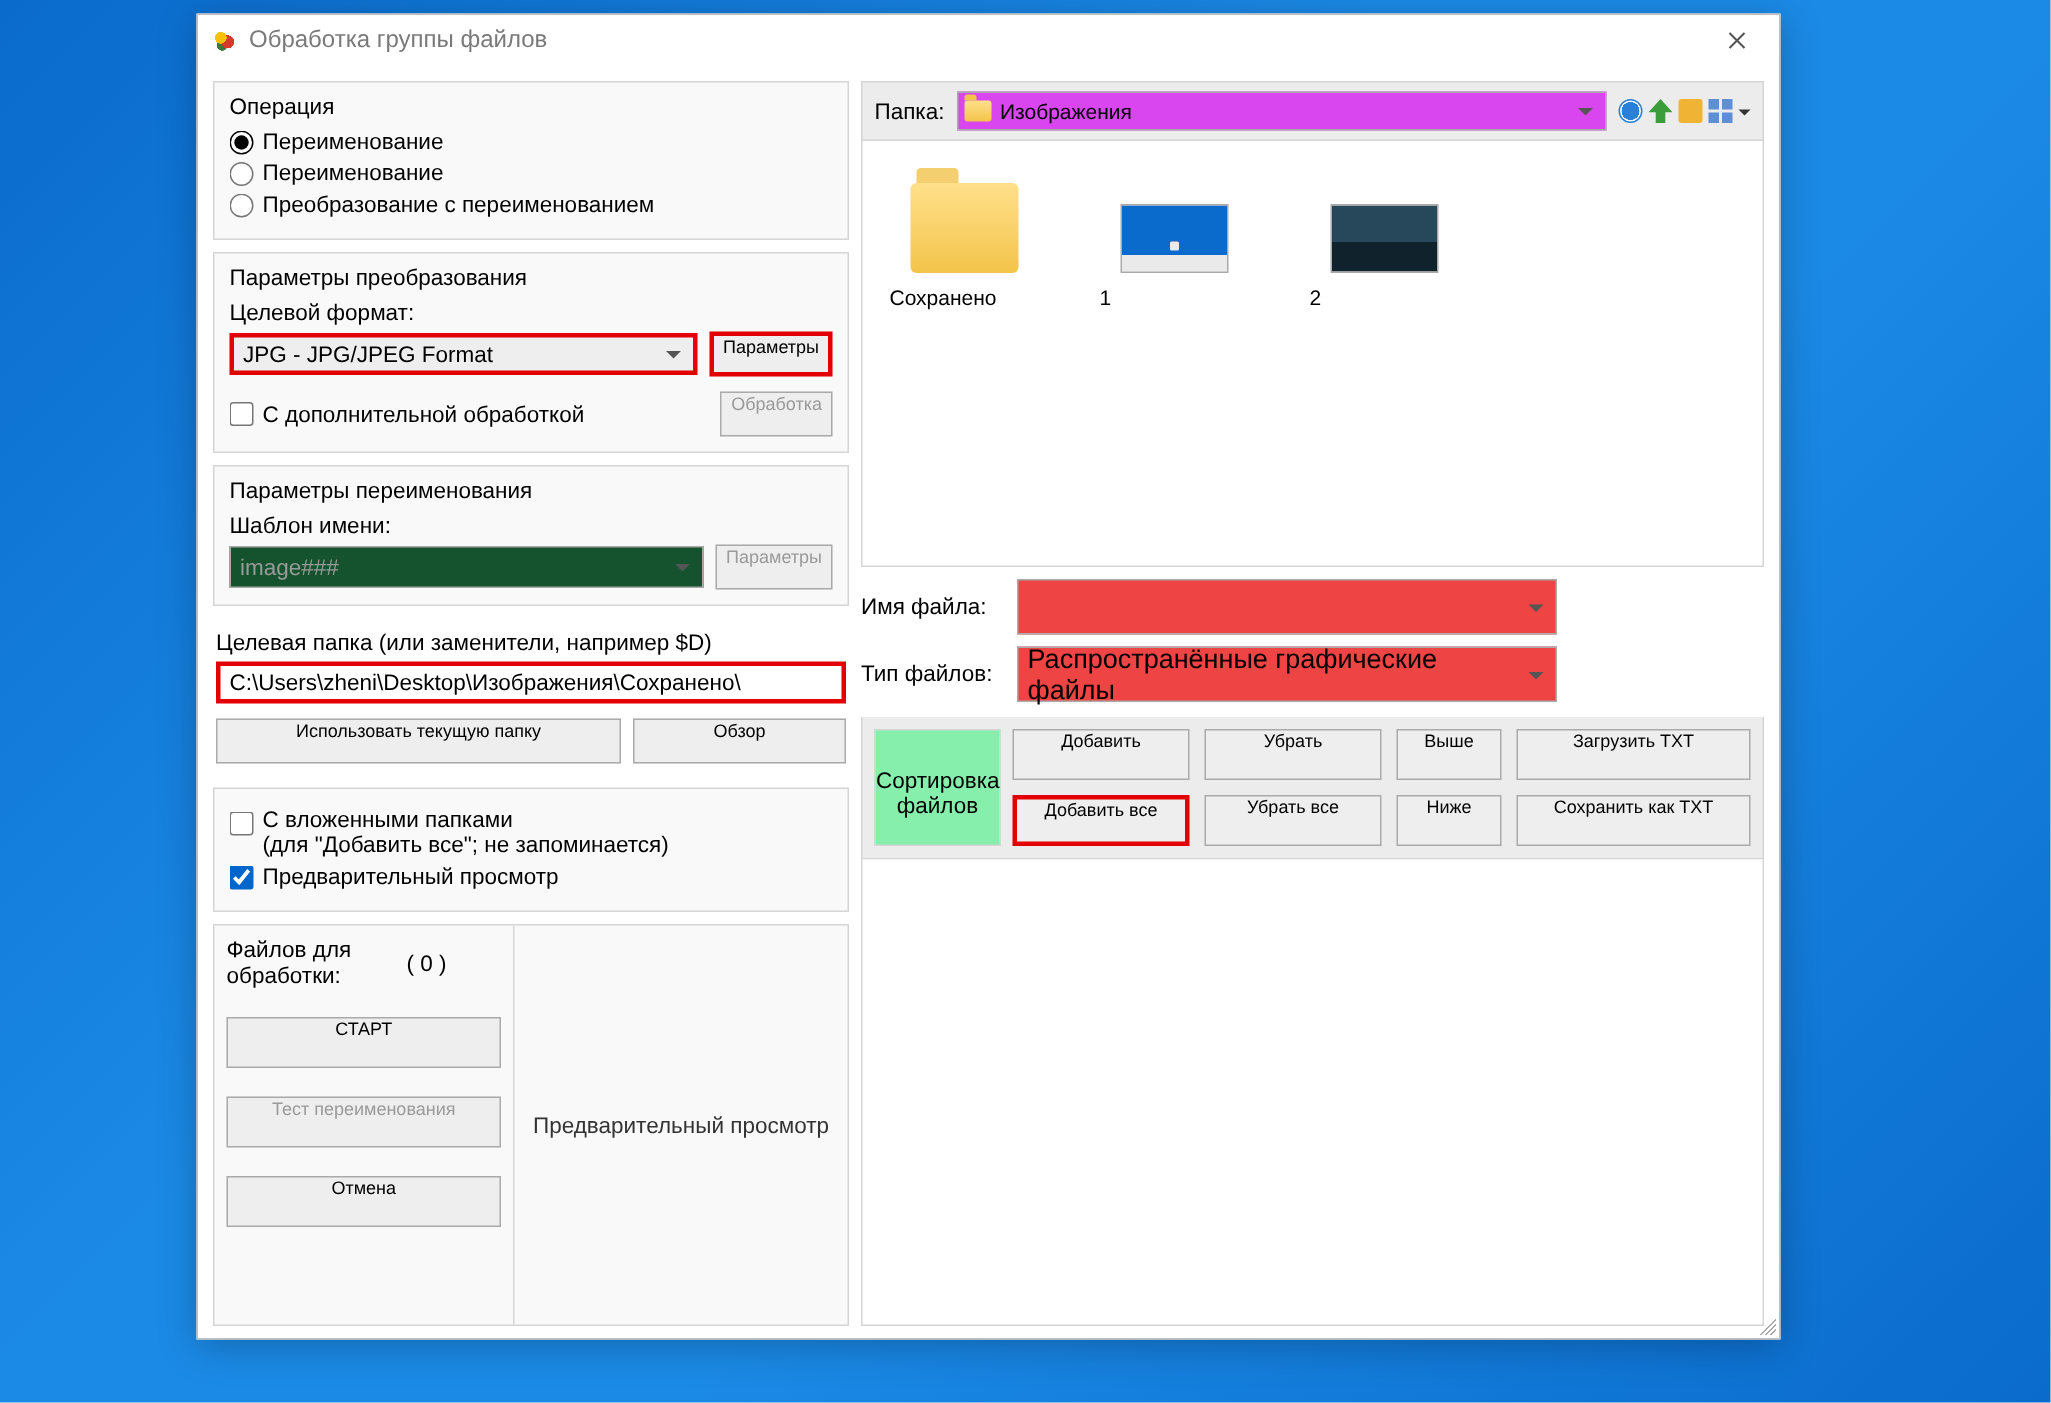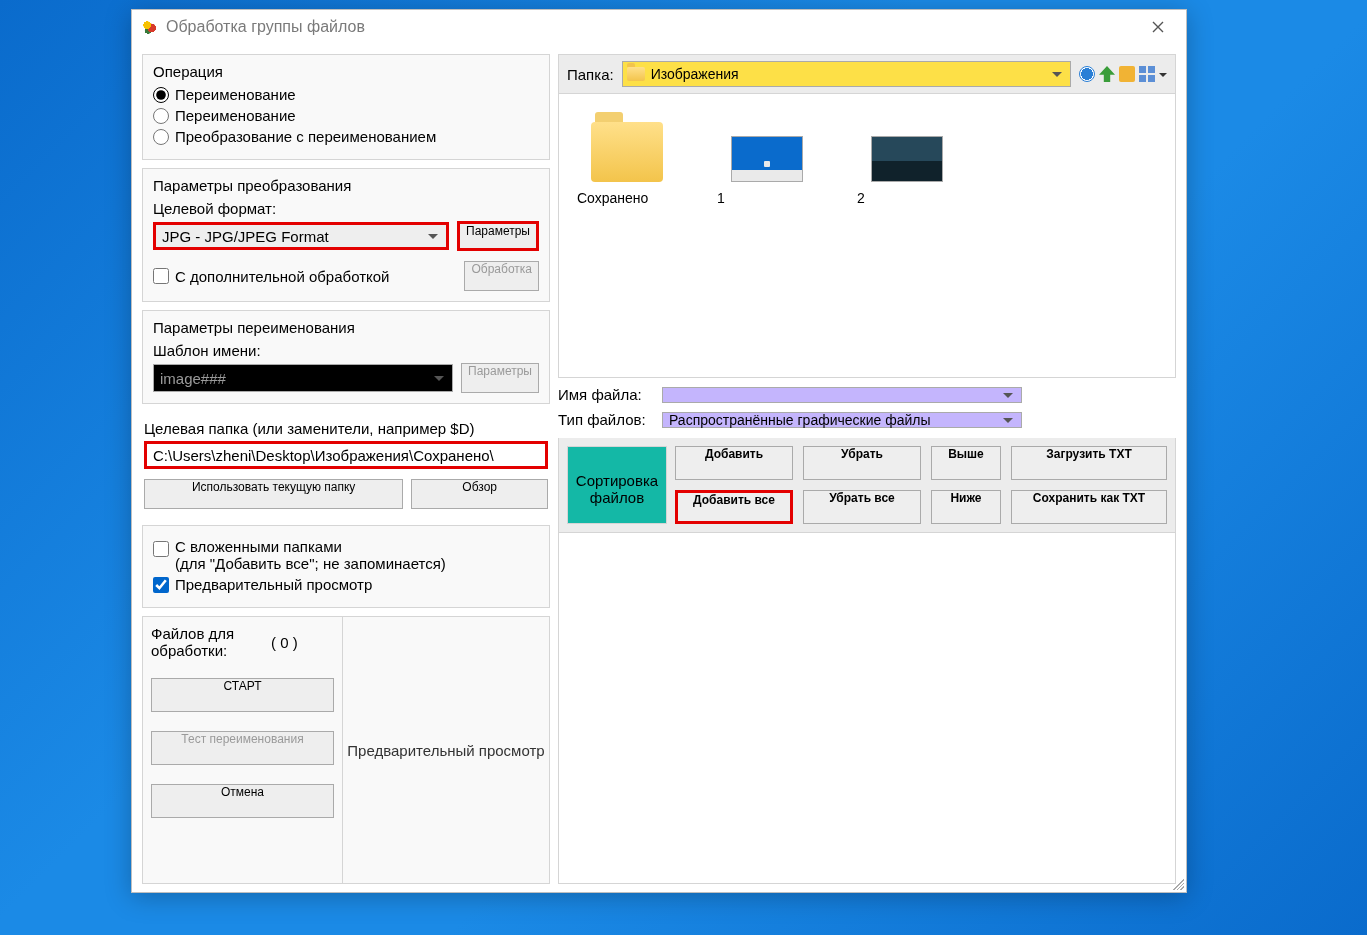--- a/index.html
+++ b/index.html
@@ -110,21 +110,21 @@
     position: relative;
   }
   .select::after {
     content: "";
     position: absolute;
     right: 8px; top: 50%;
     border: 5px solid transparent;
     border-top-color: #555;
     transform: translateY(-2px);
   }
-  .select.disabled { color: #9a9a9a; background: #000000; }
+  .select.disabled { color: #9a9a9a; background: #14532d; }
   .textbox { width: 100%; }
 
   .btn {
     height: 30px;
     padding: 0 6px;
     border: 1px solid #aaaaaa;
     background: #eeeeee;
     font-size: 12px;
     display: inline-flex;
     justify-content: center;
@@ -168,21 +168,21 @@
     padding: 6px 8px;
     display: flex;
     align-items: center;
     gap: 8px;
   }
   .folder-bar .label2 { font-size: 15px; }
   .folder-select {
     flex: 1;
     height: 26px;
     border: 1px solid #aaaaaa;
-    background: #fde047;
+    background: #d946ef;
     display: flex;
     align-items: center;
     gap: 6px;
     padding: 0 20px 0 4px;
     position: relative;
   }
   .folder-select::after {
     content: "";
     position: absolute;
     right: 8px; top: 50%;
@@ -263,60 +263,59 @@
     border: 1px solid #aaa;
   }
 
   .filename-row, .filetype-row {
     display: flex; align-items: center; gap: 8px;
     margin-top: 8px;
   }
   .filename-row .lbl, .filetype-row .lbl { width: 96px; font-size: 15px; }
   .combo {
     flex: 1;
-    height: 16px;
+    height: 37px;
     border: 1px solid #aaaaaa;
-    background: #c4b5fd;
+    background: #ef4444;
     display: flex; align-items: center;
     padding: 0 22px 0 6px;
     position: relative;
-    font-size: 14px;
+    font-size: 18px;
   }
   .combo::after {
     content: "";
     position: absolute;
     right: 8px; top: 50%;
     border: 5px solid transparent;
     border-top-color: #555;
     transform: translateY(-2px);
   }
 
   .action-row {
     background: #ececec;
     border: 1px solid #d5d5d5;
     border-top: none;
     padding: 8px;
     display: flex;
     gap: 8px;
     align-items: flex-start;
   }
   .action-row .sort-lbl {
-    width: 100px; text-align: center; font-size: 15px;
+    width: 84px; text-align: center; font-size: 15px;
     padding-top: 8px;
     border: 1px solid #d5d5d5;
-    background: #14b8a6;
+    background: #86efac;
     height: 78px;
     display: flex; flex-direction: column; justify-content: center;
   }
   .btn-grid {
     display: grid;
     grid-template-columns: 118px 118px 70px 156px;
     grid-template-rows: 34px 34px;
     gap: 10px;
-    font-weight: bold;
   }
   .btn-grid .btn { height: 34px; }
 
   .list-pane {
     flex: 1;
     background: #ffffff;
     border: 1px solid #d5d5d5;
     border-top: none;
     margin-top: 0;
   }

